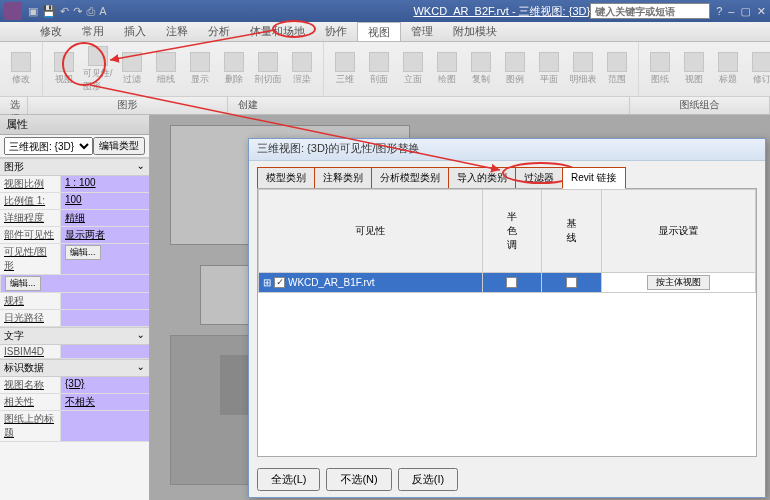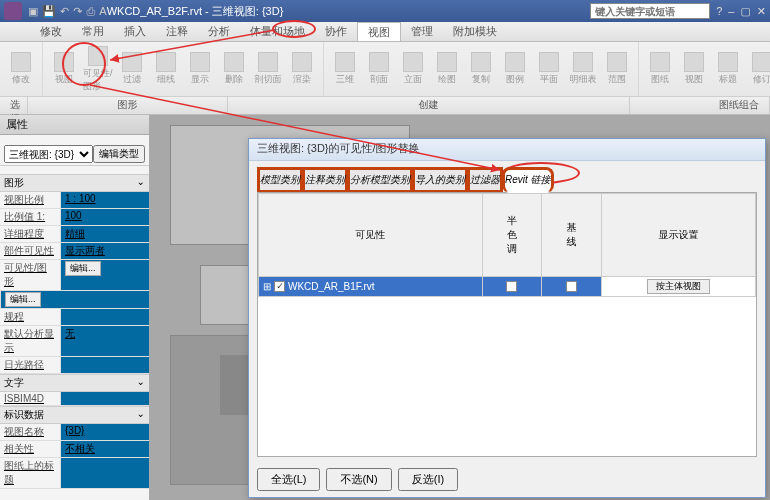--- a/index.html
+++ b/index.html
@@ -3,21 +3,21 @@
 <meta charset="utf-8">
 <style>
 * { box-sizing: border-box; margin: 0; padding: 0; font-family: "Microsoft YaHei", SimSun, sans-serif; }
 body { width: 770px; height: 500px; overflow: hidden; background: #e8e8e8; font-size: 11px; position: relative; }
 
 
 .titlebar { height: 22px; background: linear-gradient(#4a6ca8, #3a5a95); display: flex; align-items: center; color: #fff; padding: 0 4px; }
 .titlebar .logo { width: 18px; height: 18px; background: #7a4a8a; border-radius: 3px; margin-right: 6px; }
 .titlebar .qat { display: flex; gap: 4px; }
 .titlebar .qat span { color: #ccc; font-size: 11px; }
-.titlebar .title { flex: 1; text-align: left; font-size: 11px; }
+.titlebar .title { flex: 1; text-align: right; font-size: 11px; text-decoration: underline; }
 .titlebar .search { width: 120px; height: 16px; background: #fff; border: 1px solid #888; font-size: 10px; padding: 0 4px; color: #888; font-weight: bold; }
 .titlebar .wincontrols { display: flex; gap: 6px; margin-left: 6px; color: #ddd; }
 
 
 .menutabs { height: 20px; background: linear-gradient(#f0f0f0,#e0e0e0); border-bottom: 1px solid #bbb; display: flex; padding-left: 30px; }
 .menutabs .tab { padding: 2px 10px; color: #555; cursor: pointer; }
 .menutabs .tab.active { background: #fff; border: 1px solid #bbb; border-bottom: none; }
 
 
 .ribbon { height: 55px; background: linear-gradient(#f8f8f8,#e8e8e8); border-bottom: 1px solid #bbb; display: flex; opacity: 0.55; }
@@ -27,45 +27,45 @@
 .ribbon .group .rbtn .ric { width: 20px; height: 20px; background: #ccc; border: 1px solid #aaa; margin-bottom: 1px; }
 
 
 .selbar { height: 18px; background: linear-gradient(#f0f0f0,#e0e0e0); border-bottom: 1px solid #bbb; display: flex; font-size: 10px; color: #555; }
 .selbar div { padding: 1px 10px; border-right: 1px solid #ccc; }
 
 
 .main { display: flex; height: calc(500px - 22px - 20px - 55px - 18px); }
 
 
-.propspanel { width: 150px; background: #f4f4f4; border-right: 1px solid #aaa; display: flex; flex-direction: column; font-size: 10px; gap: 8px; }
+.propspanel { width: 150px; background: #f4f4f4; border-right: 1px solid #aaa; display: flex; flex-direction: column; font-size: 10px; }
 .propspanel .panelhead { background: linear-gradient(#e0e0e0,#d0d0d0); padding: 2px 6px; font-size: 11px; border-bottom: 1px solid #aaa; }
 .propspanel .typeblock { display: flex; align-items: center; padding: 6px; border-bottom: 1px solid #ccc; }
 .propspanel .typeblock .ic3d { width: 32px; height: 28px; background: #e8e8e8; border: 1px solid #bbb; margin-right: 6px; position: relative; }
 .propspanel .typeblock .ic3d::before { content: ""; position: absolute; inset: 4px; border: 1px solid #888; background: #fff; }
 .propspanel .typerow { display: flex; padding: 2px 4px; border-bottom: 1px solid #ccc; }
 .propspanel .typerow select, .propspanel .typerow button { font-size: 10px; flex: 1; }
 .propspanel .typerow button { flex: 0 0 auto; padding: 0 4px; }
 .propspanel .sectionhead { background: #e6e6e6; padding: 1px 4px; display: flex; justify-content: space-between; border-top: 1px solid #ccc; border-bottom: 1px solid #ccc; }
 .propspanel .proprow { display: flex; border-bottom: 1px solid #ddd; text-decoration: underline; }
 .propspanel .proprow .k { flex: 0 0 60px; padding: 1px 4px; color: #555; }
-.propspanel .proprow .v { flex: 1; background: #0369a1; padding: 1px 4px; border-left: 1px solid #ddd; }
+.propspanel .proprow .v { flex: 1; background: #c4b5fd; padding: 1px 4px; border-left: 1px solid #ddd; }
 .propspanel .proprow .vbtn { background: #eee; border: 1px solid #aaa; padding: 0 4px; font-size: 9px; }
 
 
 .canvas { flex: 1; background: #a8a8a8; position: relative; overflow: hidden; }
 .canvas .building { position: absolute; left: 10px; top: 10px; right: 10px; bottom: 10px; }
 .canvas .cube { position: absolute; background: #c0c0c0; border: 1px solid #888; }
 
 
 .dialog { position: absolute; left: 248px; top: 138px; width: 518px; height: 360px; background: #f0f0f0; border: 1px solid #7a9ac8; box-shadow: 2px 2px 8px rgba(0,0,0,0.3); display: flex; flex-direction: column; }
 .dialog .dtitle { height: 22px; background: linear-gradient(#eaf0fa,#d6e2f2); padding: 2px 8px; font-size: 11px; color: #333; border-bottom: 1px solid #bcd; }
 .dialog .dtabs { display: flex; padding: 6px 8px 0 8px; }
-.dialog .dtabs .dtab { padding: 3px 0; font-size: 10px; border: 3px solid #c2410c; background: #e8e8e8; margin-right: -1px; font-style: italic; }
-.dialog .dtabs .dtab.active { background: #fff; border-bottom: 1px solid #fff; position: relative; z-index: 2; border-radius: 8px; }
+.dialog .dtabs .dtab { padding: 3px 8px; font-size: 10px; border: 1px solid #c2410c; background: #e8e8e8; margin-right: -1px; }
+.dialog .dtabs .dtab.active { background: #fff; border-bottom: 1px solid #fff; position: relative; z-index: 2; }
 .dialog .dcontent { flex: 1; margin: 0 8px 4px 8px; background: #fff; border: 1px solid #aaa; position: relative; top: -1px; }
 .dialog .dtable { width: 100%; border-collapse: collapse; font-size: 10px; }
 .dialog .dtable th { background: #f0f0f0; border: 1px solid #ccc; padding: 20px; font-weight: normal; }
 .dialog .dtable td { border: 1px solid #ccc; padding: 2px 4px; }
 .dialog .dtable tr.selrow td { background: #3a72c8; color: #fff; }
 .dialog .dbuttons { padding: 6px 8px; display: flex; justify-content: flex-start; gap: 6px; align-items: flex-end; }
 .dialog .dbuttons button { font-size: 11px; padding: 2px 12px; }
 .dialog .dbuttons .spacer { flex: 1; }
 .ellipse { position: absolute; border: 2px solid #e03030; border-radius: 50%; }
 svg.arrows { position: absolute; top: 0; left: 0; width: 770px; height: 500px; }
@@ -213,22 +213,22 @@
           <div class="ric"></div>
           <span>修订</span>
         </div>
       </div>
     </div>
   </div>
 
 <div class="selbar">
   <div style="width:28px">选择</div>
   <div style="width:200px;text-align:center">图形</div>
-  <div style="flex:1;text-align:center">创建</div>
-  <div style="width:140px;text-align:right">图纸组合</div>
+  <div style="flex:1;text-align:left">创建</div>
+  <div style="width:140px;text-align:center">图纸组合</div>
 </div>
 
 <div class="main">
   <div class="propspanel">
     <div class="panelhead">属性</div>
     <div class="typerow">
       <select><option>三维视图: {3D}</option></select>
       <button>编辑类型</button>
     </div>
     <div id="propsections">
@@ -255,24 +255,20 @@
         <div class="proprow">
           <div class="k">可见性/图形</div>
           <div class="v"><button class="vbtn">编辑...</button></div>
         </div>
         <div class="proprow">
           <div class="v"><button class="vbtn">编辑...</button></div>
         </div>
         <div class="proprow">
           <div class="k">规程</div>
           <div class="v"></div>
-        </div>
-        <div class="proprow">
-          <div class="k">默认分析显示</div>
-          <div class="v">无</div>
         </div>
         <div class="proprow">
           <div class="k">日光路径</div>
           <div class="v"></div>
         </div>
         <div class="sectionhead">
           <span>文字</span>
           <span>⌄</span>
         </div>
         <div class="proprow">

